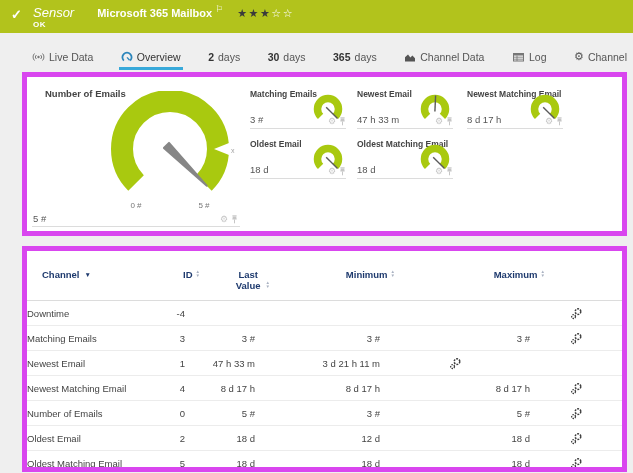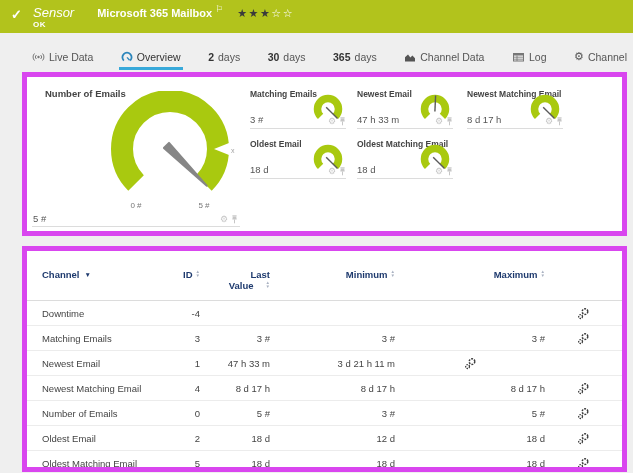--- a/index.html
+++ b/index.html
@@ -51,24 +51,24 @@
   .thead{display:grid;grid-template-columns:115px 43px 70px 125px 150px 1fr;
     padding:18px 0 0 15px;color:var(--navy,#1e3a6e);font-weight:bold;font-size:9.5px;
     height:50px;border-bottom:1px solid #dcdcdc;align-items:start}
   .th{display:flex;justify-content:flex-start;gap:3px;cursor:pointer}
   .th.r{justify-content:flex-end;text-align:right}
   .sort2{display:inline-flex;flex-direction:column;font-size:4.5px;line-height:4px;
     color:#aab2c2;position:relative;top:1px}
   .sort2 i{font-style:normal}
   .sortdesc{font-size:6.5px;color:var(--navy,#1e3a6e);position:relative;top:2px;margin-left:2px}
   .lv{display:flex;flex-direction:column;align-items:flex-end}
-  .lv .l1{}
-  .lv .l2{display:flex;gap:12px}
+  .lv .l1{margin-right:12px}
+  .lv .l2{display:flex;gap:5px}
   .trow{display:grid;grid-template-columns:115px 43px 70px 125px 150px 1fr;
-    padding-left:15px;height:25px;align-items:center;font-size:9.5px;color:#444;
+    height:25px;align-items:center;font-size:9.5px;color:#444;
     border-bottom:1px solid #ececec}
   .trow .num{text-align:right}
   .c-edit{display:flex;justify-content:center}
   .editbtn{cursor:pointer;display:inline-flex}
 </style>
 </head>
 <body>
 
 <div class="statusbar">
   <span class="check">✓</span>

